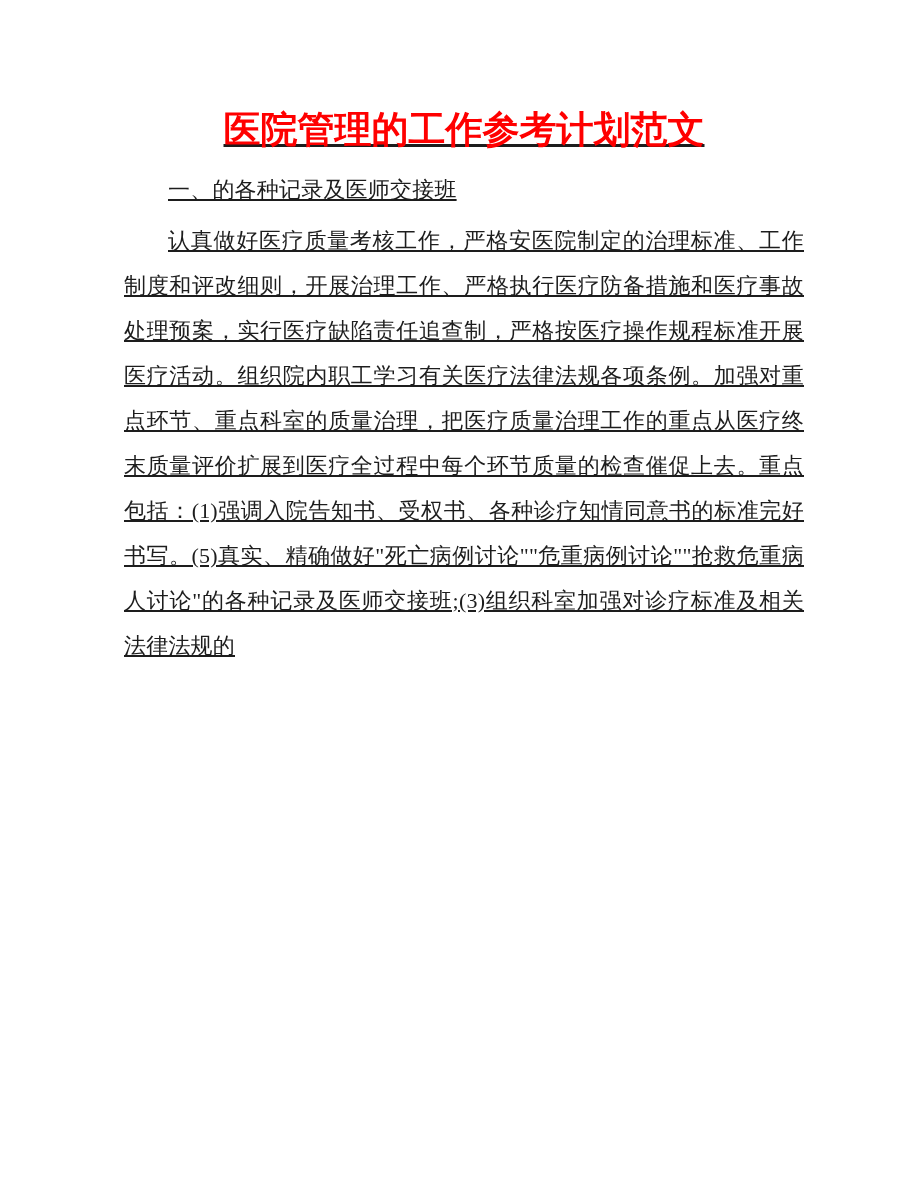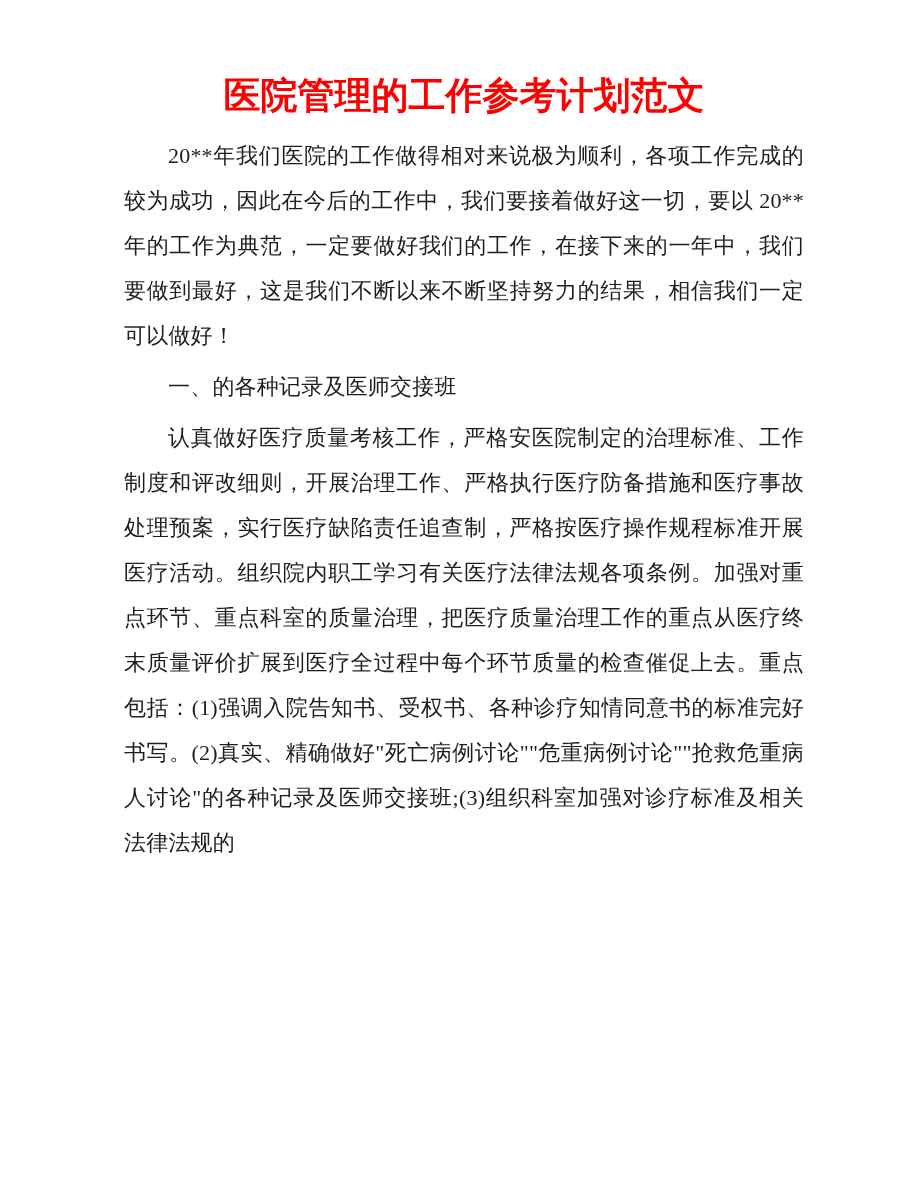--- a/index.html
+++ b/index.html
@@ -8,24 +8,25 @@
     padding: 0;
     background: #ffffff;
   }
   .page {
     position: relative;
     width: 920px;
     height: 1191px;
     margin: 0 auto;
     background: #ffffff;
     box-sizing: border-box;
-    padding: 72px 116px 40px 124px;
+    padding: 106px 116px 40px 124px;
     overflow: hidden;
     font-family: "Liberation Serif", "DejaVu Serif", serif;
     color: #1d1d1d;
+    text-decoration: underline;
   }
   .doc-title {
     margin: 0 0 14px 0;
     text-align: center;
     font-family: "Liberation Sans", "DejaVu Sans", sans-serif;
     font-weight: 700;
     font-size: 37px;
     line-height: 47px;
     color: #ff0000;
     white-space: nowrap;
@@ -46,17 +47,16 @@
   .para.heading {
     text-align: left;
   }
 </style>
 </head>
 <body>
 
 <div class="page">
   <h1 class="doc-title">医院管理的工作参考计划范文</h1>
   <div class="doc-body">
-      <p class="para">20**年我们医院的工作做得相对来说极为顺利，各项工作完成的较为成功，因此在今后的工作中，我们要接着做好这一切，要以 20**年的工作为典范，一定要做好我们的工作，在接下来的一年中，我们要做到最好，这是我们不断以来不断坚持努力的结果，相信我们一定可以做好！</p>
       <p class="para heading">一、的各种记录及医师交接班</p>
-      <p class="para">认真做好医疗质量考核工作，严格安医院制定的治理标准、工作制度和评改细则，开展治理工作、严格执行医疗防备措施和医疗事故处理预案，实行医疗缺陷责任追查制，严格按医疗操作规程标准开展医疗活动。组织院内职工学习有关医疗法律法规各项条例。加强对重点环节、重点科室的质量治理，把医疗质量治理工作的重点从医疗终末质量评价扩展到医疗全过程中每个环节质量的检查催促上去。重点包括：(1)强调入院告知书、受权书、各种诊疗知情同意书的标准完好书写。(2)真实、精确做好"死亡病例讨论""危重病例讨论""抢救危重病人讨论"的各种记录及医师交接班;(3)组织科室加强对诊疗标准及相关法律法规的</p>
+      <p class="para">认真做好医疗质量考核工作，严格安医院制定的治理标准、工作制度和评改细则，开展治理工作、严格执行医疗防备措施和医疗事故处理预案，实行医疗缺陷责任追查制，严格按医疗操作规程标准开展医疗活动。组织院内职工学习有关医疗法律法规各项条例。加强对重点环节、重点科室的质量治理，把医疗质量治理工作的重点从医疗终末质量评价扩展到医疗全过程中每个环节质量的检查催促上去。重点包括：(1)强调入院告知书、受权书、各种诊疗知情同意书的标准完好书写。(5)真实、精确做好"死亡病例讨论""危重病例讨论""抢救危重病人讨论"的各种记录及医师交接班;(3)组织科室加强对诊疗标准及相关法律法规的</p>
     </div>
 </div>
 
 </body></html>

